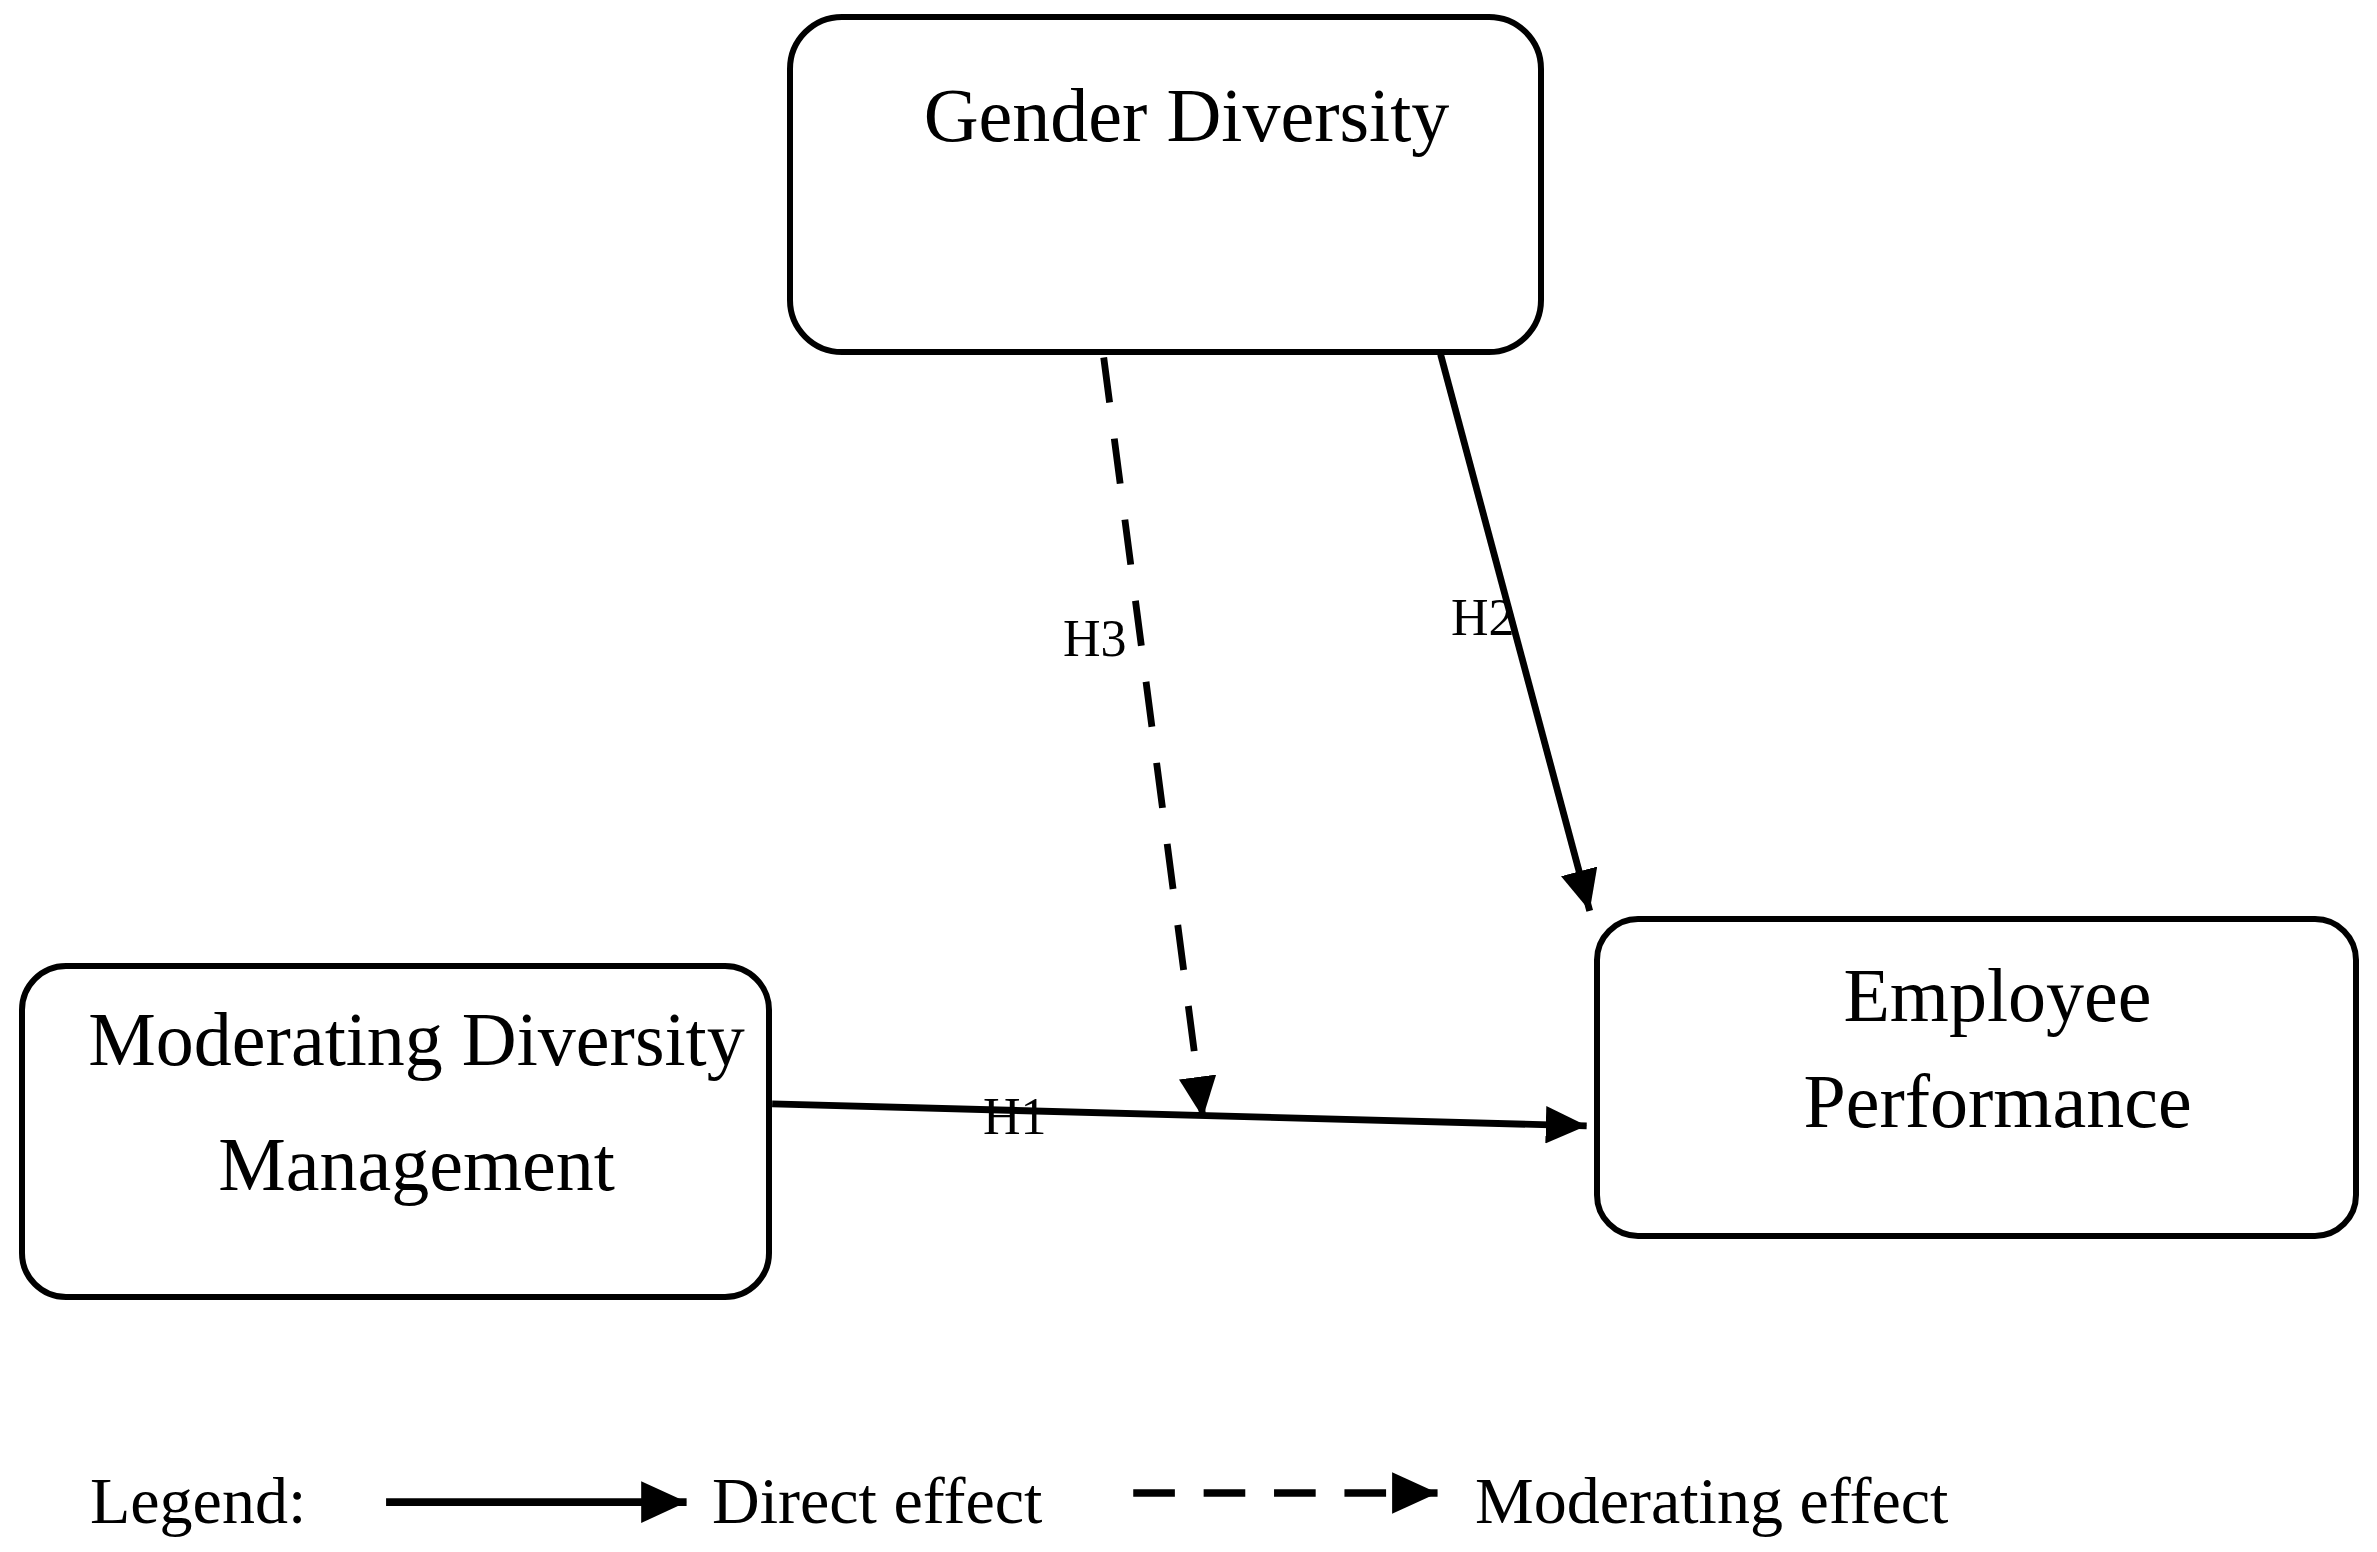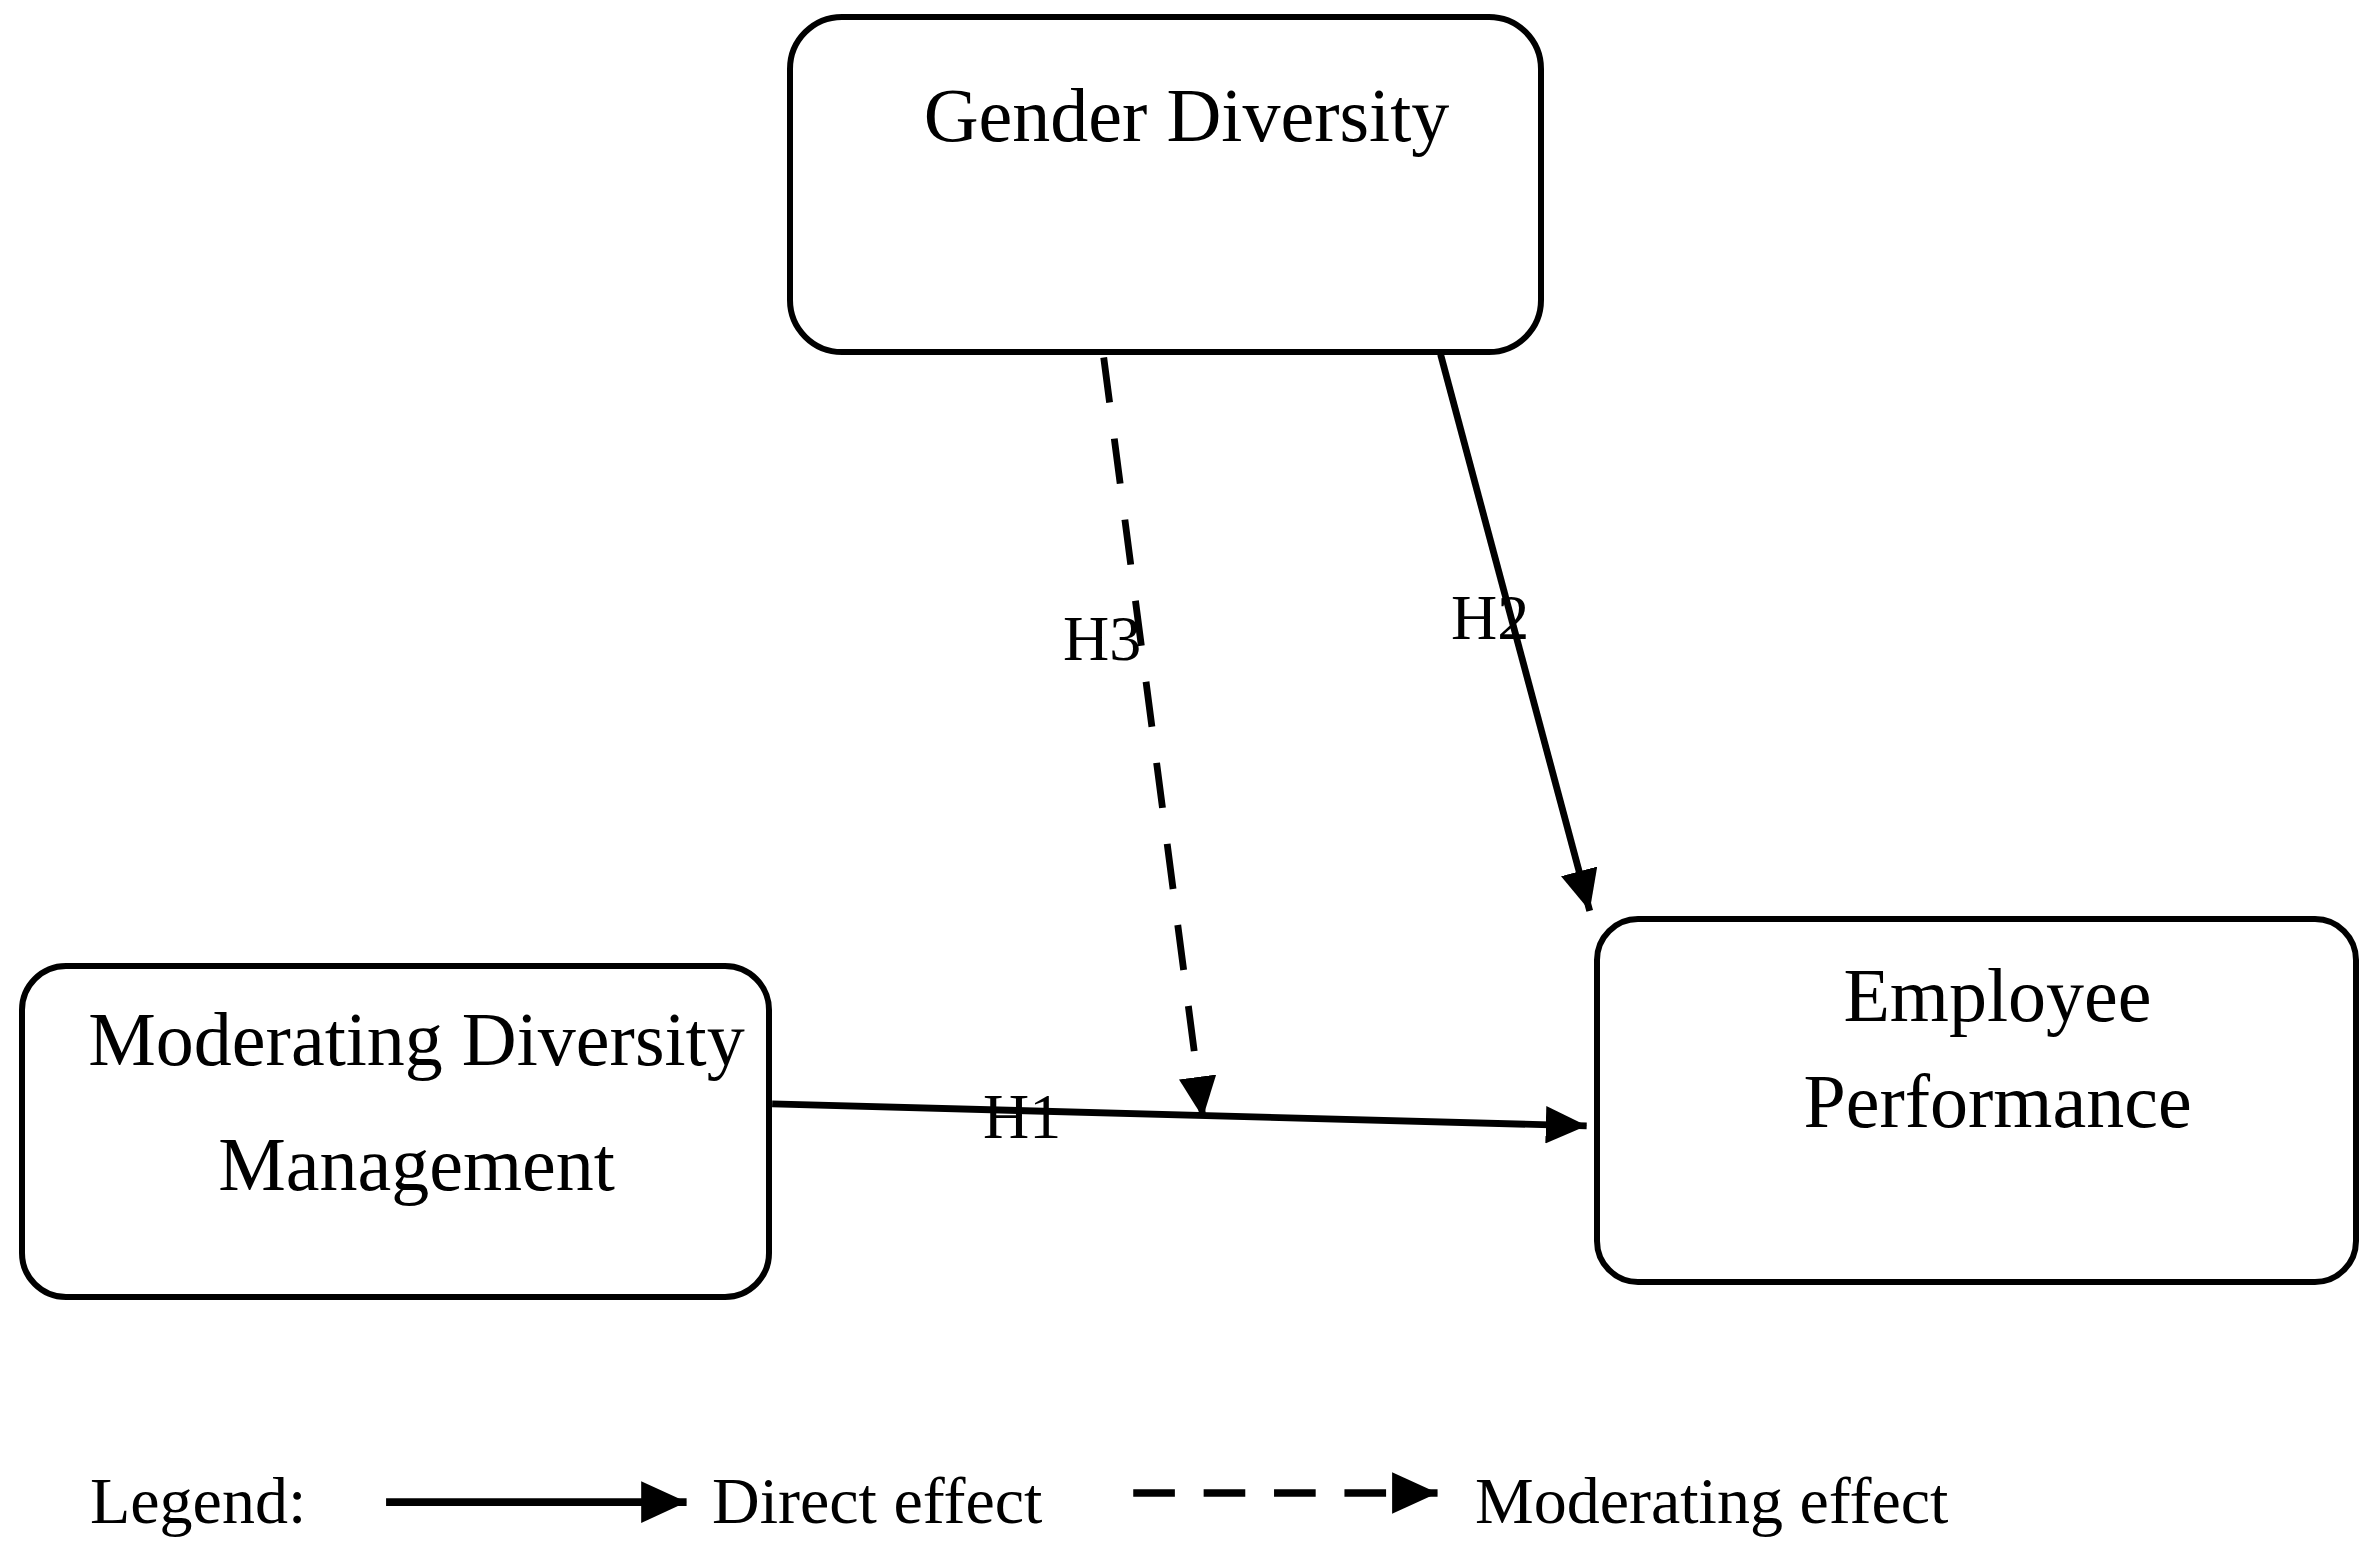--- a/index.html
+++ b/index.html
@@ -52,28 +52,28 @@
     width: 753px;
     height: 337px;
     border-radius: 47px;
     padding-top: 7.6px;
     line-height: 125px;
   }
   .node-employee {
     left: 1594px;
     top: 916px;
     width: 765px;
-    height: 369px;
+    height: 323px;
     border-radius: 44px;
     padding-top: 19.7px;
     line-height: 106px;
   }
   .edge-label {
     position: absolute;
-    font-size: 64px;
+    font-size: 52px;
     line-height: 76px;
     white-space: nowrap;
   }
   .label-h1 { left: 983px; top: 1079px; }
   .label-h2 { left: 1451px; top: 580px; }
   .label-h3 { left: 1063px; top: 601px; }
   .legend-text {
     position: absolute;
     font-size: 66px;
     line-height: 76px;

